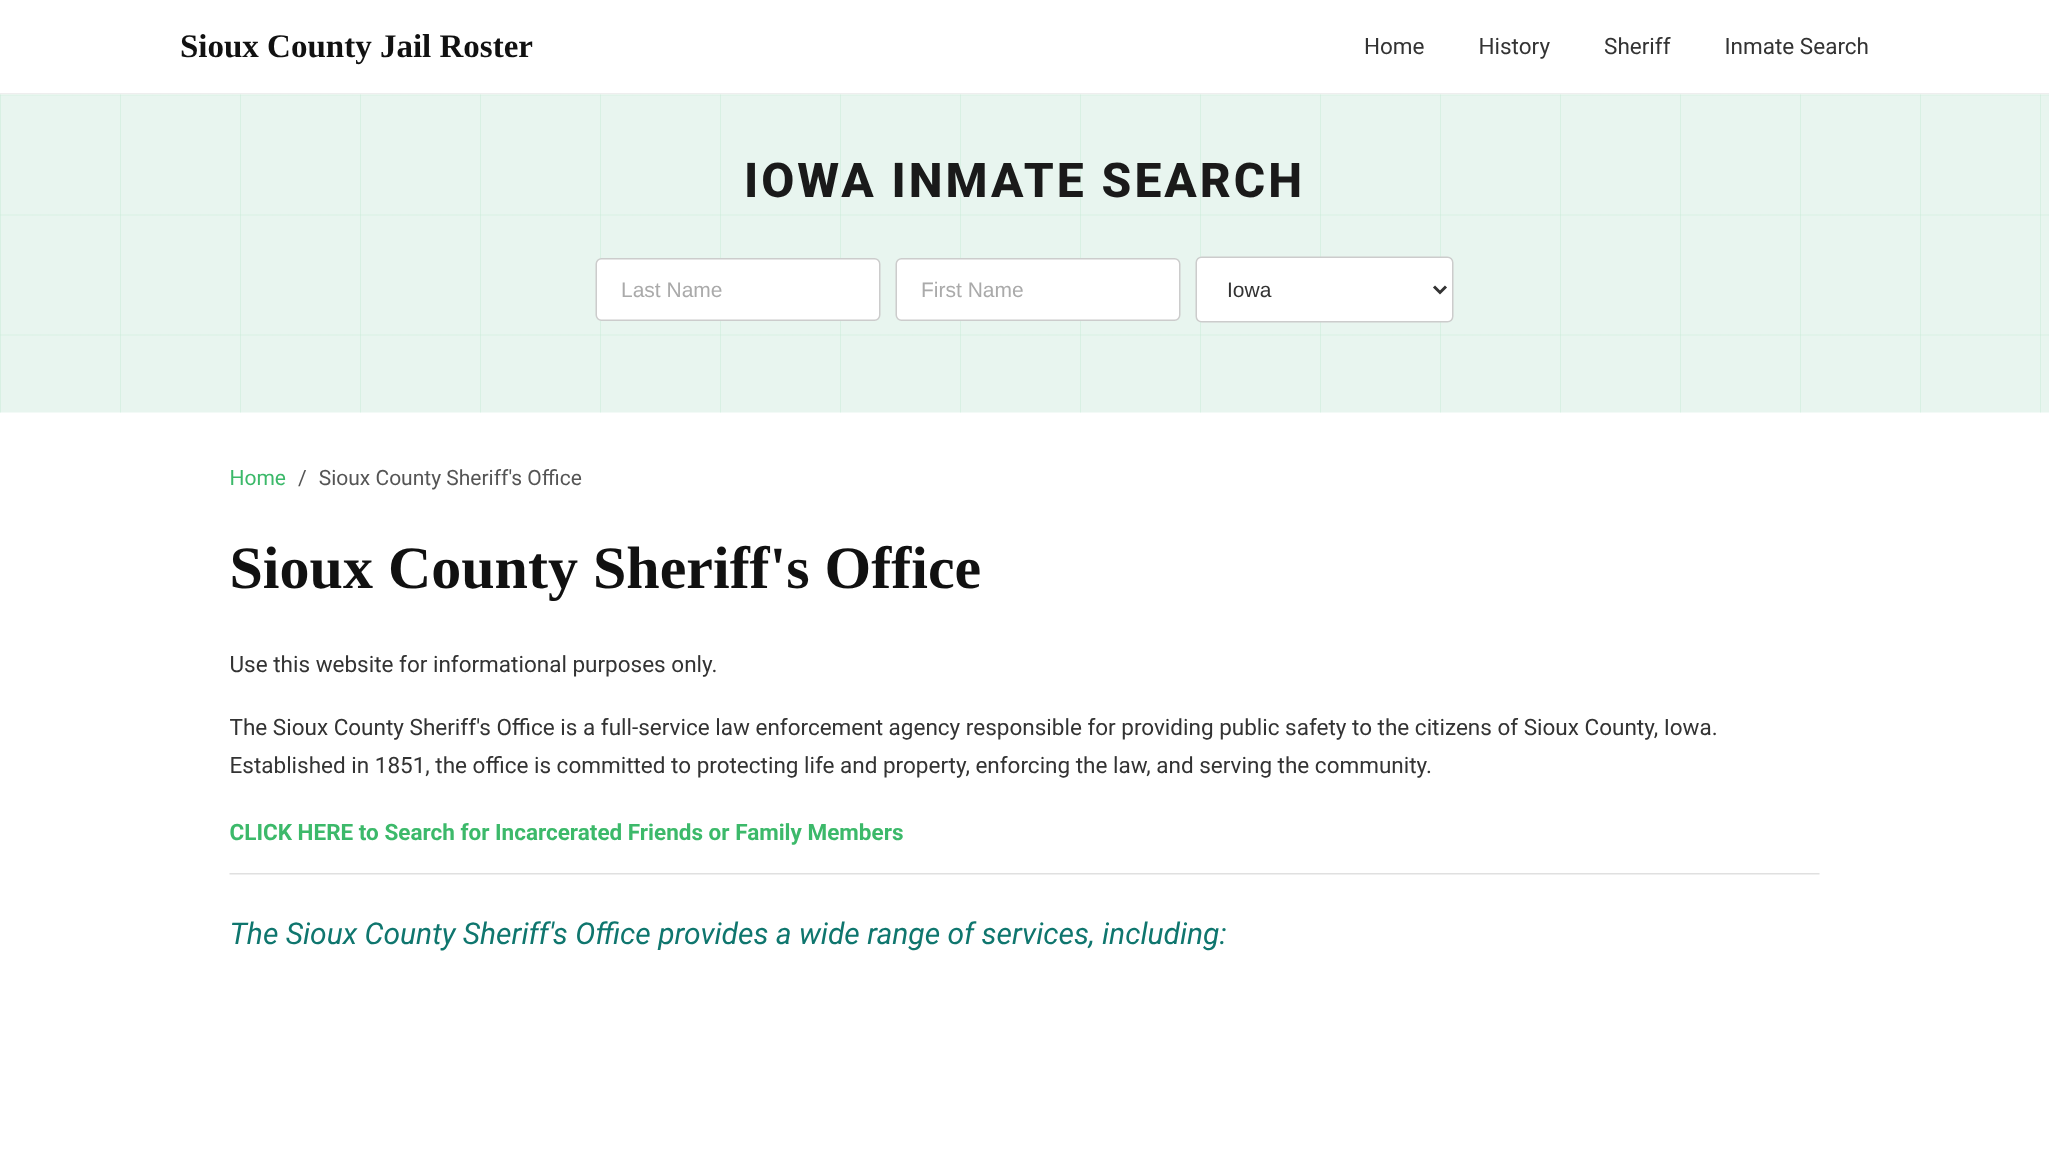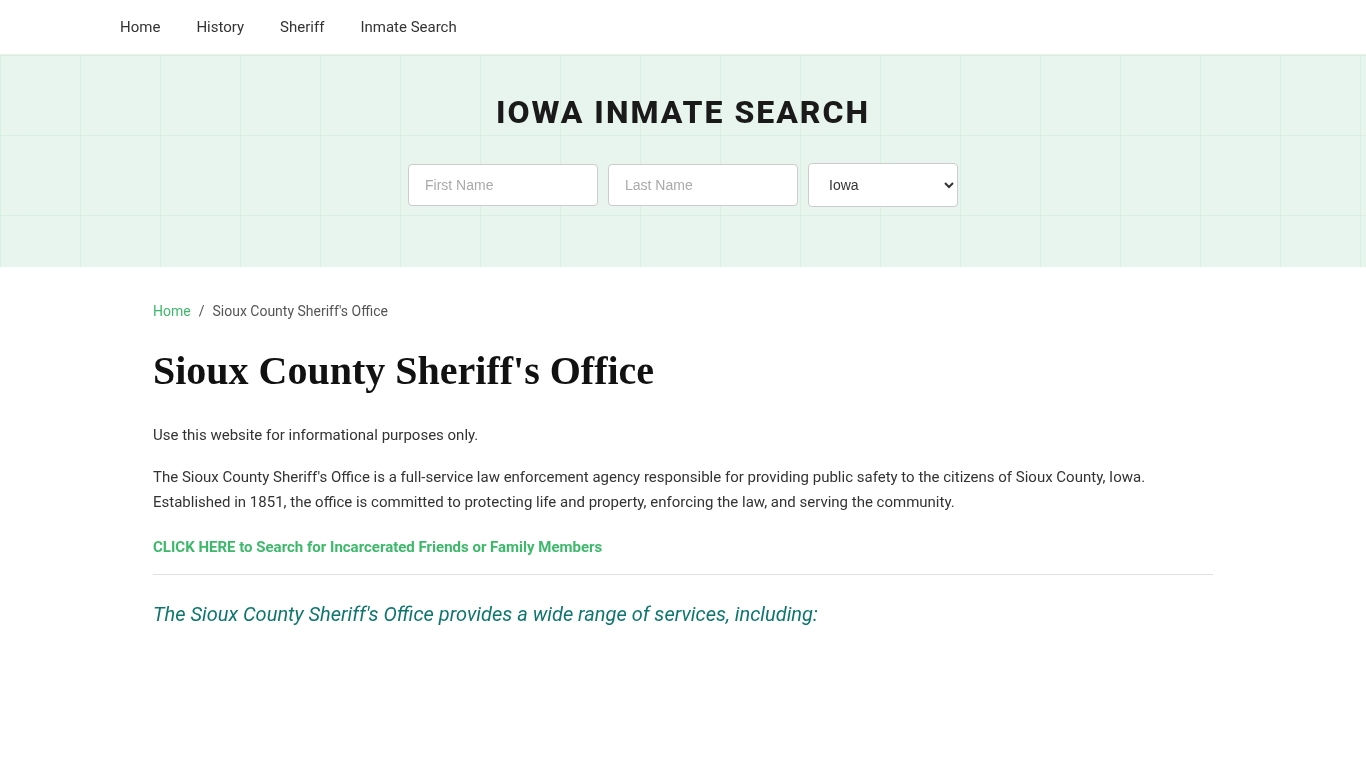--- a/index.html
+++ b/index.html
@@ -86,21 +86,21 @@
 
     .search-bar input::placeholder {
       color: #aaa;
     }
 
     .search-bar select {
       padding: 12px 16px;
       font-size: 14px;
       border: 1px solid #ccc;
       border-radius: 4px;
-      width: 150px;
+      width: 172px;
       color: #333;
       background: #fff;
       outline: none;
       cursor: pointer;
     }
 
     .search-btn {
       padding: 12px 32px;
       background: #3cb96a;
       color: #fff;
@@ -190,33 +190,34 @@
       font-size: 20px;
       color: #0f766e;
       line-height: 1.7;
       font-style: italic;
     }
   </style>
 </head>
 <body>
 
 <header class="header">
+  <div class="site-title">Sioux County Jail Roster</div>
   <nav class="nav">
     <a href="#">Home</a>
     <a href="#">History</a>
     <a href="#">Sheriff</a>
     <a href="#">Inmate Search</a>
   </nav>
 </header>
 
 <section class="hero">
   <h1 class="hero-title">IOWA INMATE SEARCH</h1>
   <div class="search-bar">
+    <input type="text" placeholder="Last Name" style="">
     <input type="text" placeholder="First Name" style="">
-    <input type="text" placeholder="Last Name" style="">
     <select>
       <option>Iowa</option>
       <option>Nebraska</option>
       <option>South Dakota</option>
       <option>Minnesota</option>
       <option>Wisconsin</option>
       <option>Illinois</option>
     </select>
   </div>
 </section>

